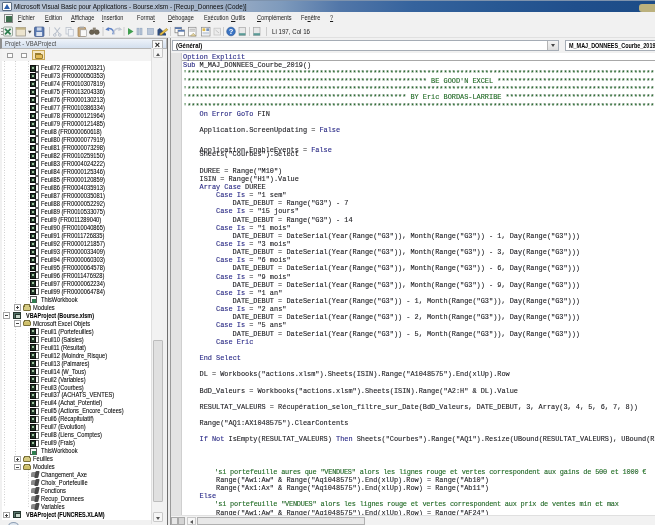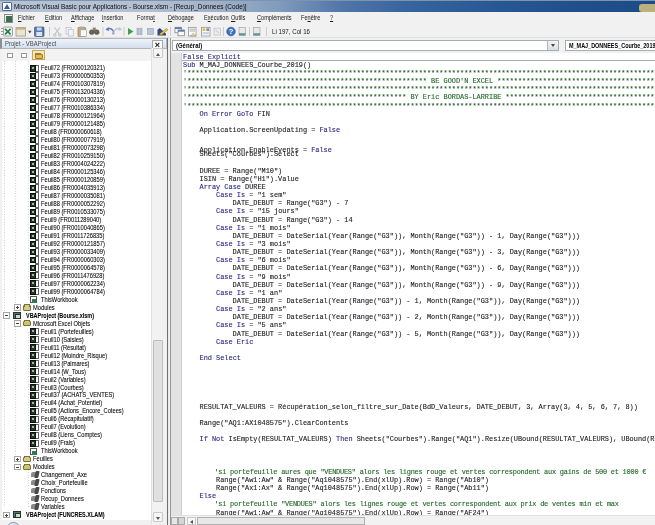--- a/index.html
+++ b/index.html
@@ -528,21 +528,21 @@
       </div>
 <div class="trow" style="left:39.0px;top:442.70px">Variables</div>
 <div class="exp plus" style="left:1px;top:451.18px"></div>
 <div class="ic-proj" style="left:11px;top:450.88px">
         <i></i>
         <b></b>
       </div>
 <div class="trow pb" style="left:24px;top:450.68px">VBAProject (FUNCRES.XLAM)</div>
     </div>
  <div id="codelayer">
-      <div class="cl" style="top:0.60px"><span class="k">False Explicit</span></div>
+      <div class="cl" style="top:0.60px"><span class="k">Option Explicit</span></div>
 <div class="cl" style="top:8.74px"><span class="k">Sub</span> M_MAJ_DONNEES_Courbe_2019()</div>
 <div class="cl" style="top:16.88px"><span class="c">'**********************************************************************************************************************************</span></div>
 <div class="cl" style="top:25.02px"><span class="c">'********************************************************** BE GOOD'N EXCEL ************************************************************</span></div>
 <div class="cl" style="top:33.16px"><span class="c">'**********************************************************************************************************************************</span></div>
 <div class="cl" style="top:41.30px"><span class="c">'***************************************************** BY Eric BORDAS-LARRIBE ************************************************************</span></div>
 <div class="cl" style="top:49.44px"><span class="c">'**********************************************************************************************************************************</span></div>
 <div class="cl" style="top:57.58px">    <span class="k">On Error GoTo</span> FIN</div>
 <div class="cl" style="top:73.86px">    Application.ScreenUpdating = <span class="k">False</span></div>
 <div class="cl" style="top:94px">    Application.EnableEvents = <span class="k">False</span></div>
 <div class="cl" style="top:98.28px">    Sheets("Courbes").Select</div>
@@ -562,20 +562,22 @@
 <div class="cl" style="top:220.38px">        <span class="k">Case Is</span> = "9 mois"</div>
 <div class="cl" style="top:228.52px">            DATE_DEBUT = DateSerial(Year(Range("G3")), Month(Range("G3")) - 9, Day(Range("G3")))</div>
 <div class="cl" style="top:236.66px">        <span class="k">Case Is</span> = "1 an"</div>
 <div class="cl" style="top:244.80px">            DATE_DEBUT = DateSerial(Year(Range("G3")) - 1, Month(Range("G3")), Day(Range("G3")))</div>
 <div class="cl" style="top:252.94px">        <span class="k">Case Is</span> = "2 ans"</div>
 <div class="cl" style="top:261.08px">            DATE_DEBUT = DateSerial(Year(Range("G3")) - 2, Month(Range("G3")), Day(Range("G3")))</div>
 <div class="cl" style="top:269.22px">        <span class="k">Case Is</span> = "5 ans"</div>
 <div class="cl" style="top:277.36px">            DATE_DEBUT = DateSerial(Year(Range("G3")) - 5, Month(Range("G3")), Day(Range("G3")))</div>
 <div class="cl" style="top:285.50px">        <span class="k">Case Eric</span></div>
 <div class="cl" style="top:301.78px">    <span class="k">End Select</span></div>
+<div class="cl" style="top:318.06px">    DL = Workbooks("actions.xlsm").Sheets(ISIN).Range("A1048575").End(xlUp).Row</div>
+<div class="cl" style="top:334.34px">    BdD_Valeurs = Workbooks("actions.xlsm").Sheets(ISIN).Range("A2:H" &amp; DL).Value</div>
 <div class="cl" style="top:350.62px">    RESULTAT_VALEURS = Récupération_selon_filtre_sur_Date(BdD_Valeurs, DATE_DEBUT, 3, Array(3, 4, 5, 6, 7, 8))</div>
 <div class="cl" style="top:366.90px">    Range("AQ1:AX1048575").ClearContents</div>
 <div class="cl" style="top:383.18px">    <span class="k">If Not</span> IsEmpty(RESULTAT_VALEURS) <span class="k">Then</span> Sheets("Courbes").Range("AQ1").Resize(UBound(RESULTAT_VALEURS), UBound(RESULTAT_VALEURS, 2)) = RESULTAT_VALEURS</div>
 <div class="cl" style="top:415.74px"><span class="c2">        'si portefeuille aures que "VENDUES" alors les lignes rouge et vertes correspondent aux gains de 500 et 1000 €</span></div>
 <div class="cl" style="top:423.88px">        Range("Aw1:Aw" &amp; Range("Aq1048575").End(xlUp).Row) = Range("Ab10")</div>
 <div class="cl" style="top:432.02px">        Range("Ax1:Ax" &amp; Range("Aq1048575").End(xlUp).Row) = Range("Ab11")</div>
 <div class="cl" style="top:440.16px">    <span class="k">Else</span></div>
 <div class="cl" style="top:448.30px"><span class="c2">        'si portefeuille "VENDUES" alors les lignes rouge et vertes correspondent aux prix de ventes min et max</span></div>
 <div class="cl" style="top:456.44px">        Range("Aw1:Aw" &amp; Range("Aq1048575").End(xlUp).Row) = Range("AF24")</div>
     </div>

